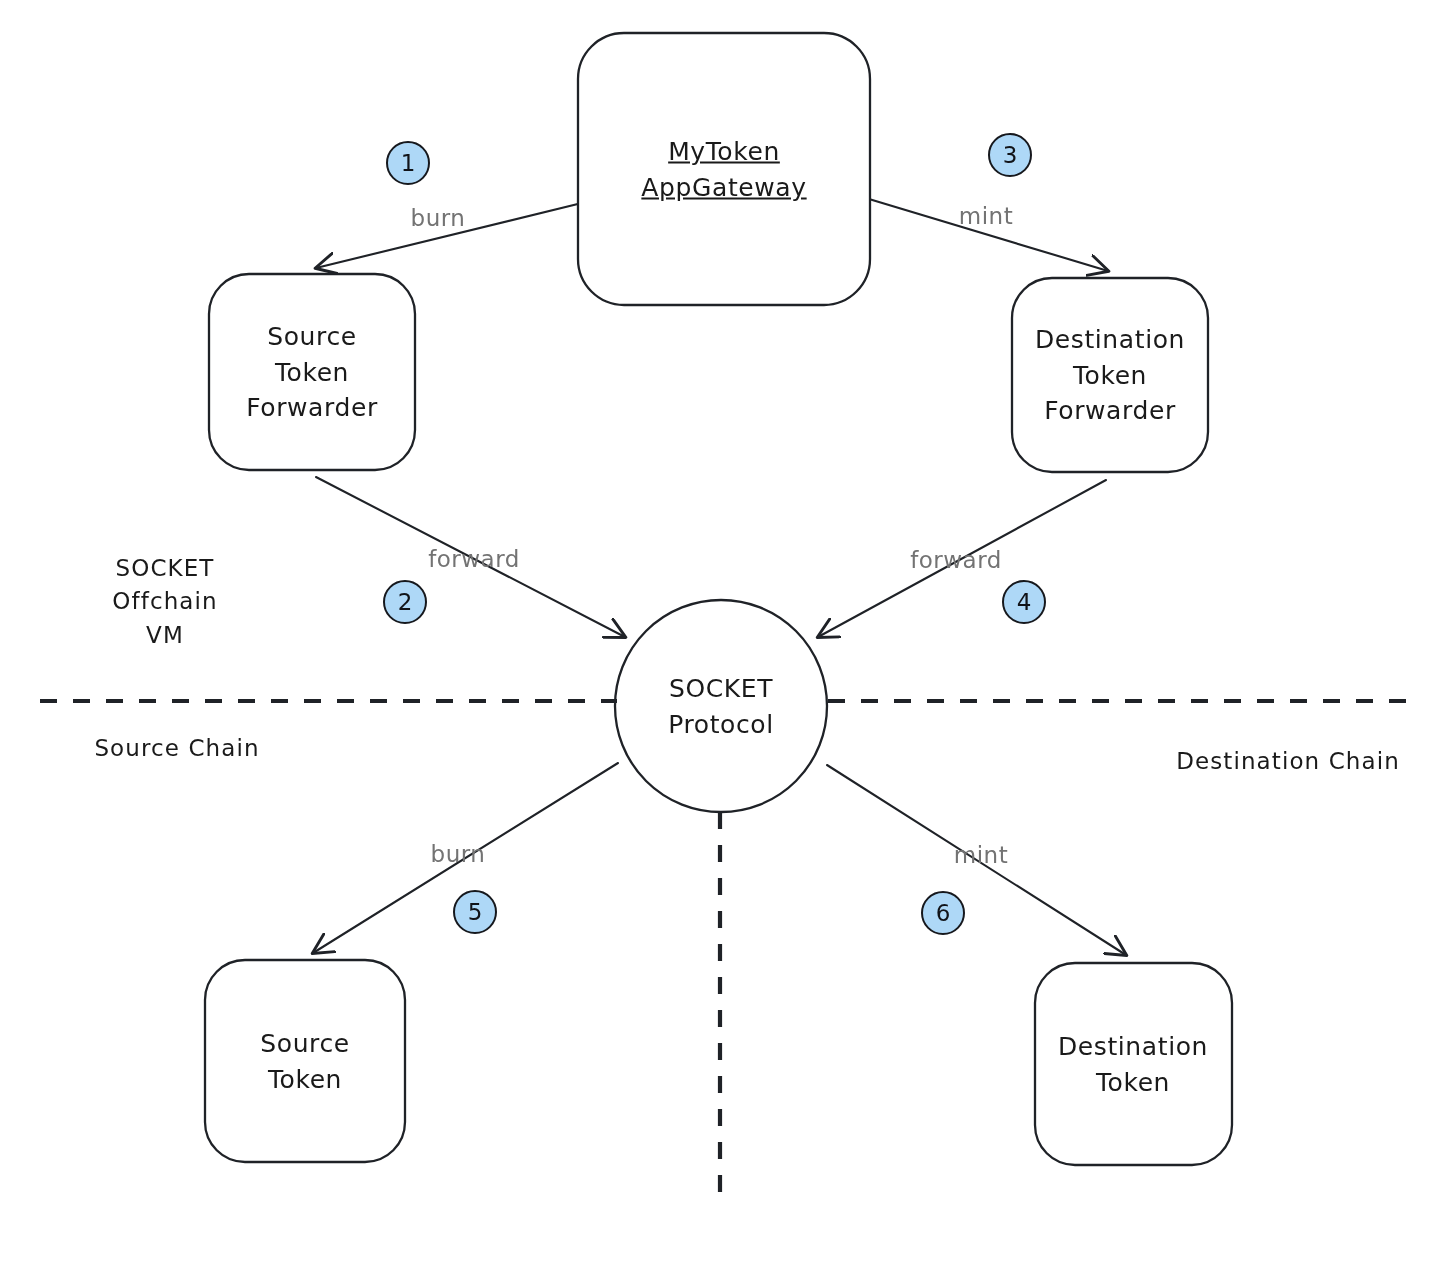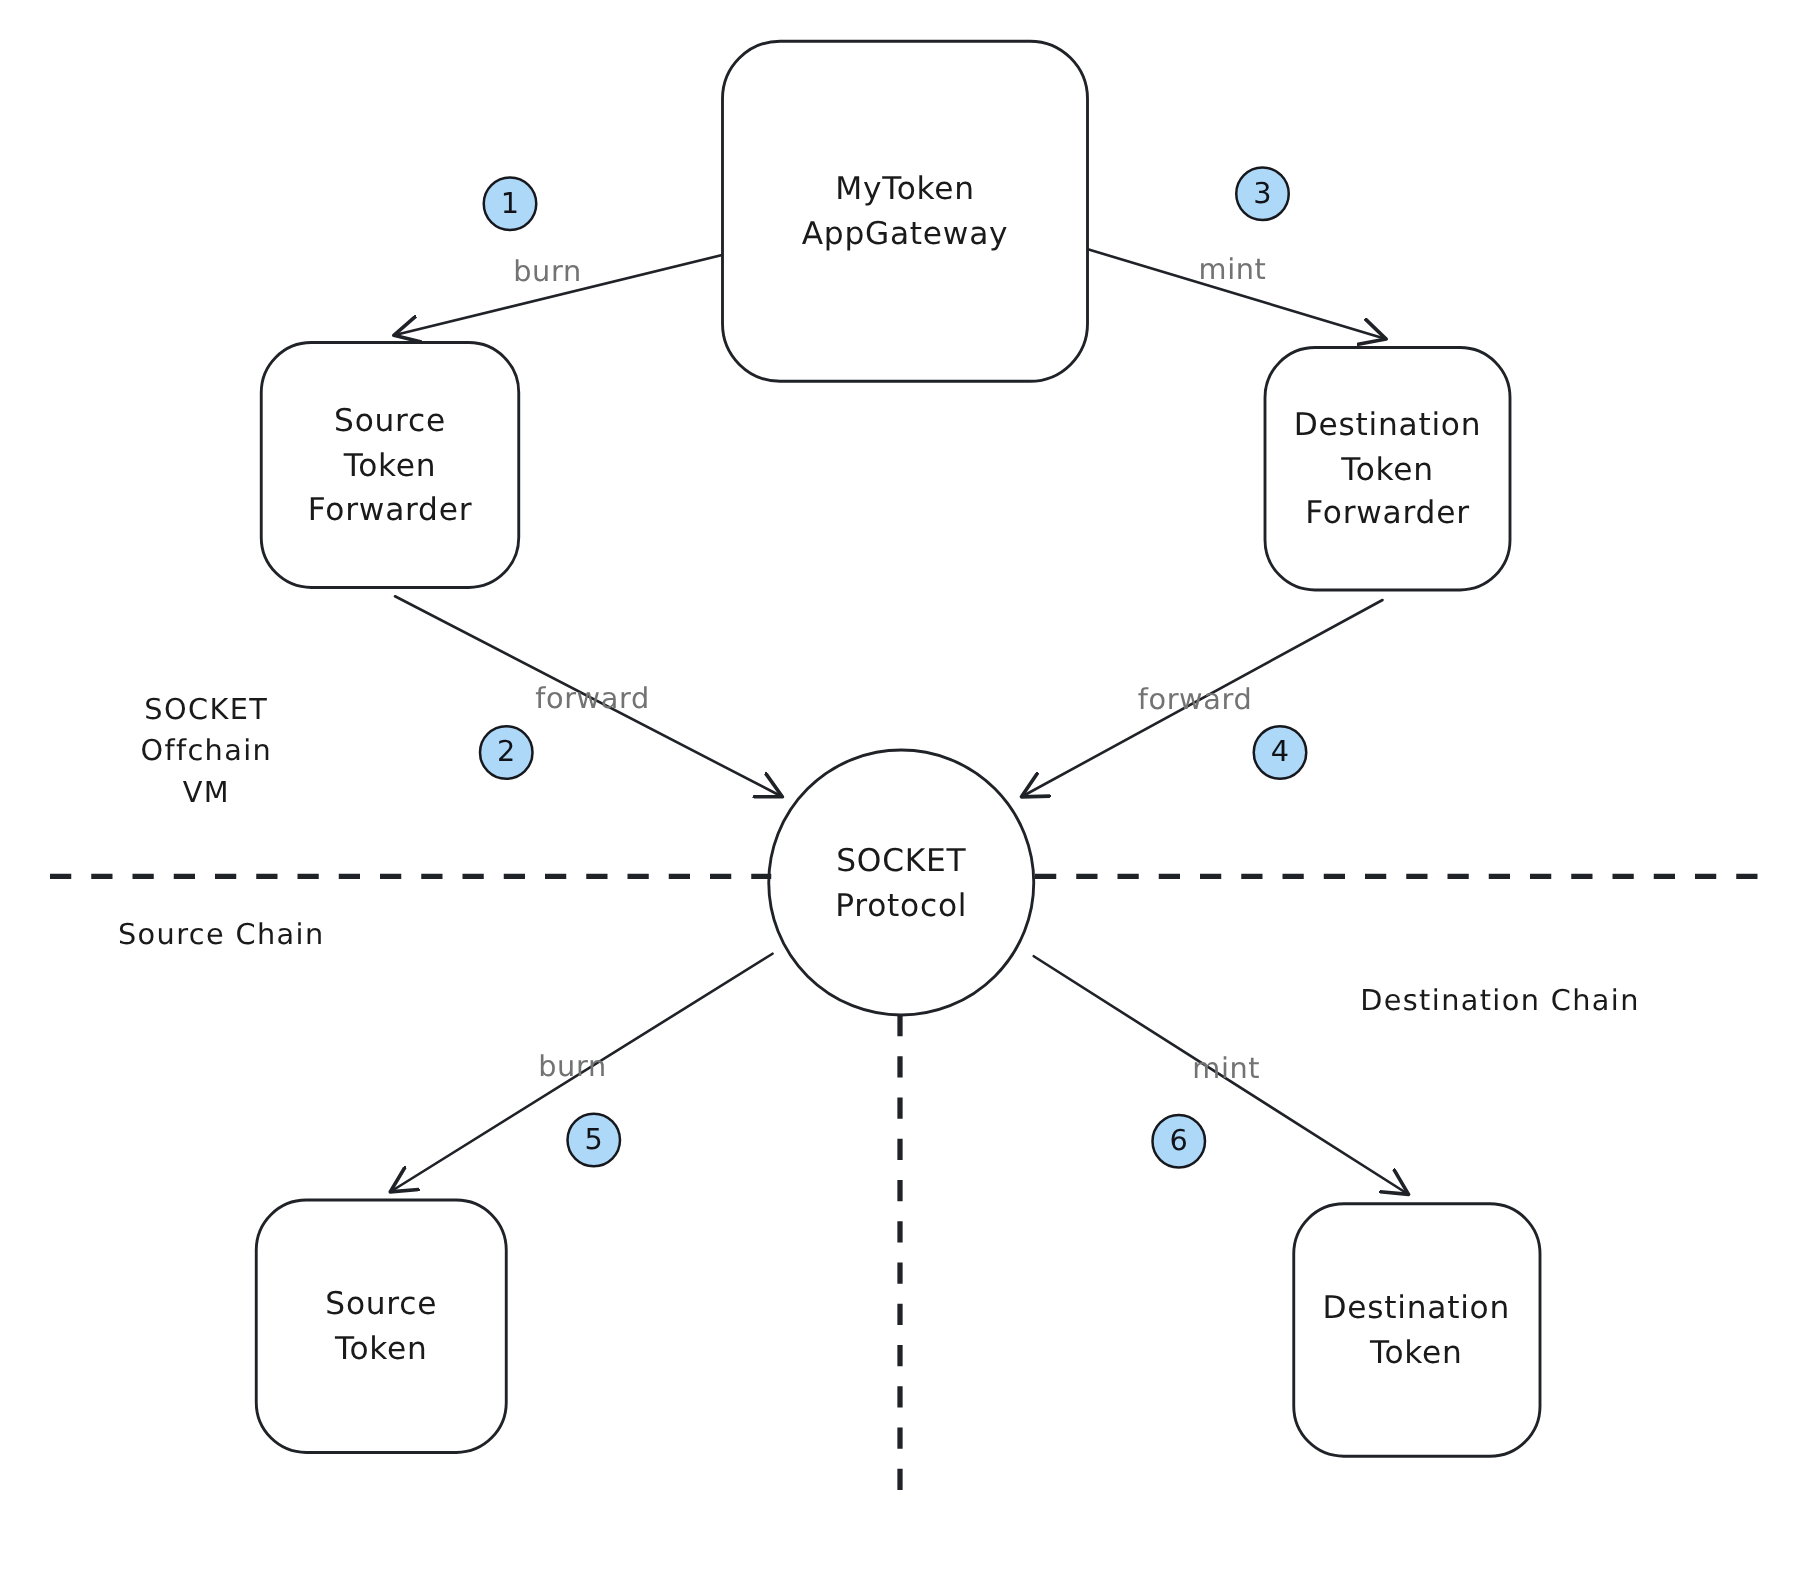--- a/index.html
+++ b/index.html
@@ -105,21 +105,21 @@
       <circle cx="721" cy="706" r="106"></circle>
     </g>
 
     <g id="separators-group" stroke="#1f2227" stroke-width="4.2" stroke-linecap="butt" stroke-dasharray="17 16">
       <line x1="40" y1="701" x2="617" y2="701"></line>
       <line x1="828" y1="701" x2="1412" y2="701"></line>
       <line x1="720" y1="812" x2="720" y2="1206"></line>
     </g>
   </svg>
 
-  <div class="node-label" style="left:724px; top:169px;">MyToken
+  <div class="node-label" style="left:724px; top:169px;text-decoration:underline;">MyToken
 AppGateway</div>
   <div class="node-label" style="left:312px; top:372px;">Source
 Token
 Forwarder</div>
   <div class="node-label" style="left:1110px; top:375px;">Destination
 Token
 Forwarder</div>
   <div class="node-label" style="left:721px; top:706px;">SOCKET
 Protocol</div>
   <div class="node-label" style="left:305px; top:1061px;">Source
@@ -150,15 +150,15 @@
     <span>5</span>
   </div>
   <div class="badge" style="left:943px; top:913px;">
     <span>6</span>
   </div>
 
   <div class="region-label" style="left:165px; top:602px;">SOCKET
 Offchain
 VM</div>
   <div class="region-label" style="left:177px; top:749px;">Source Chain</div>
-  <div class="region-label" style="left:1200px; top:762px;margin-top:40px;">Destination Chain</div>
+  <div class="region-label" style="left:1288px; top:762px;">Destination Chain</div>
 
 </div>
 
 </body></html>

